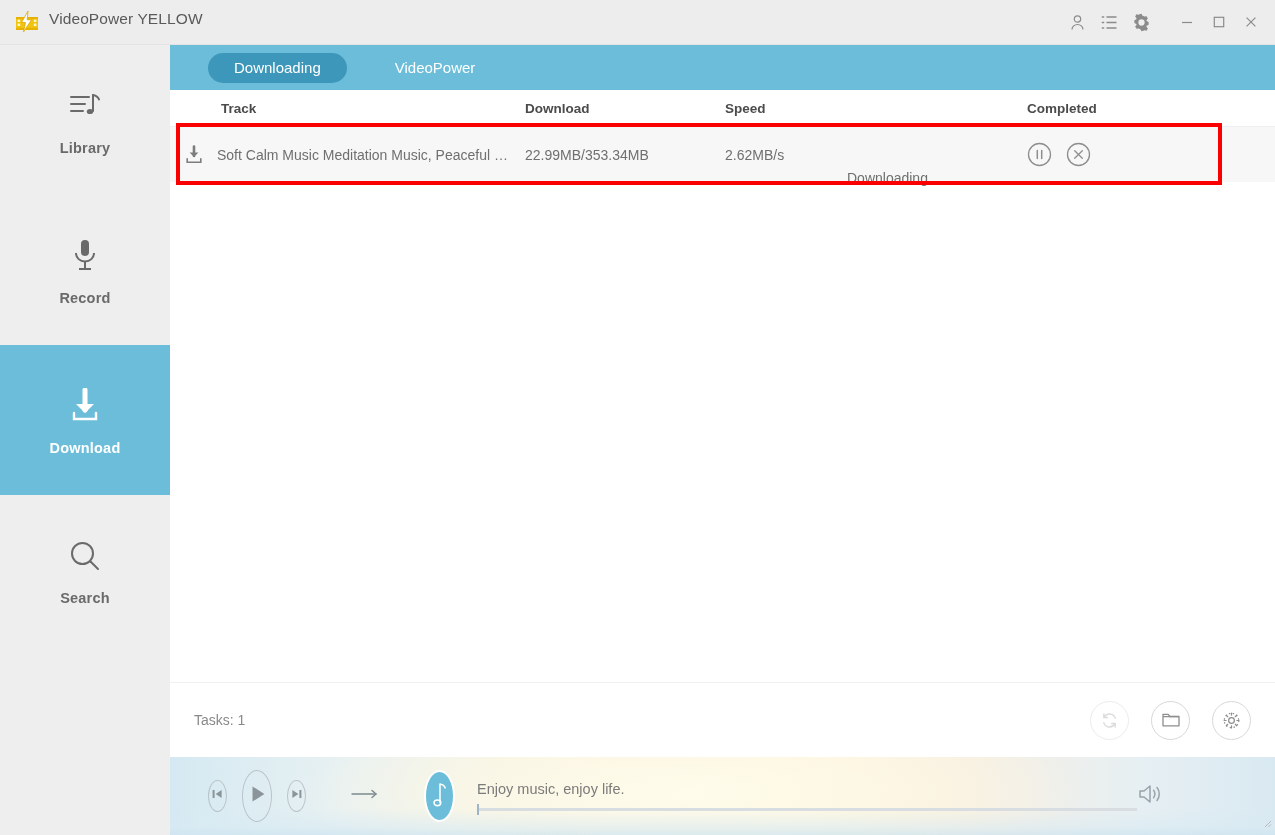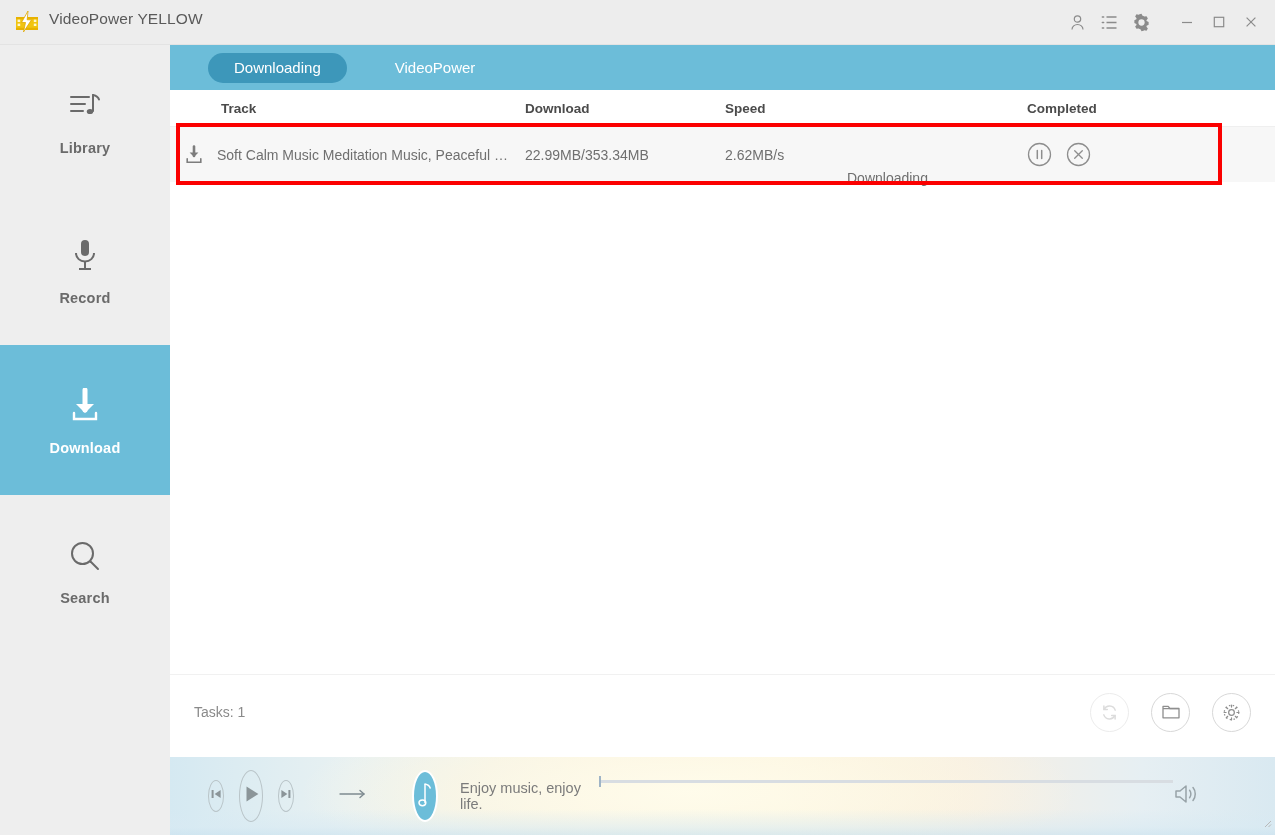--- a/index.html
+++ b/index.html
@@ -126,21 +126,21 @@
   .highlight-box {
     position: absolute;
     left: 6px; top: -4px;
     width: 1046px; height: 62px;
     border: 4px solid #fb0000;
     pointer-events: none;
   }
 
   
   .statusbar {
-    position: absolute; left: 0; bottom: 8px;
+    position: absolute; left: 0; bottom: 0;
     width: 1105px; height: 75px;
     display: flex; align-items: center;
     border-top: 1px solid #f1f1f1;
     background: #ffffff;
     text-align: center;
   }
   .tasks { padding-left: 24px; font-size: 14px; color: #8a8a8a; }
   .statusbar .spacer { flex: 1; }
   .round-btns { display: flex; align-items: center; gap: 22px; padding-right: 24px; }
   .rbtn {
@@ -182,21 +182,21 @@
   .mode-icon { margin-left: 44px; position: relative; z-index: 2; }
   .album {
     width: 52px; height: 52px; border-radius: 50%;
     background: #6cbdd9; margin-left: 44px;
     display: flex; align-items: center; justify-content: center;
     border: 2px solid #ffffff;
     position: relative; z-index: 2;
   }
   .player-mid {
     margin-left: 22px; flex: 1; position: relative; z-index: 2;
-    display: flex; flex-direction: row; gap: 11px;
+    display: flex; flex-direction: column; gap: 11px;
   }
   .player-text { font-size: 14.5px; color: #7b7b7b; }
   .seek {
     width: 660px; height: 3px; background: #d8dde2; position: relative;
   }
   .seek::before {
     content: ""; position: absolute; left: 0; top: -4px;
     width: 2px; height: 11px; background: #9fb4c6;
   }
   .volume { margin-right: 112px; position: relative; z-index: 2; }

